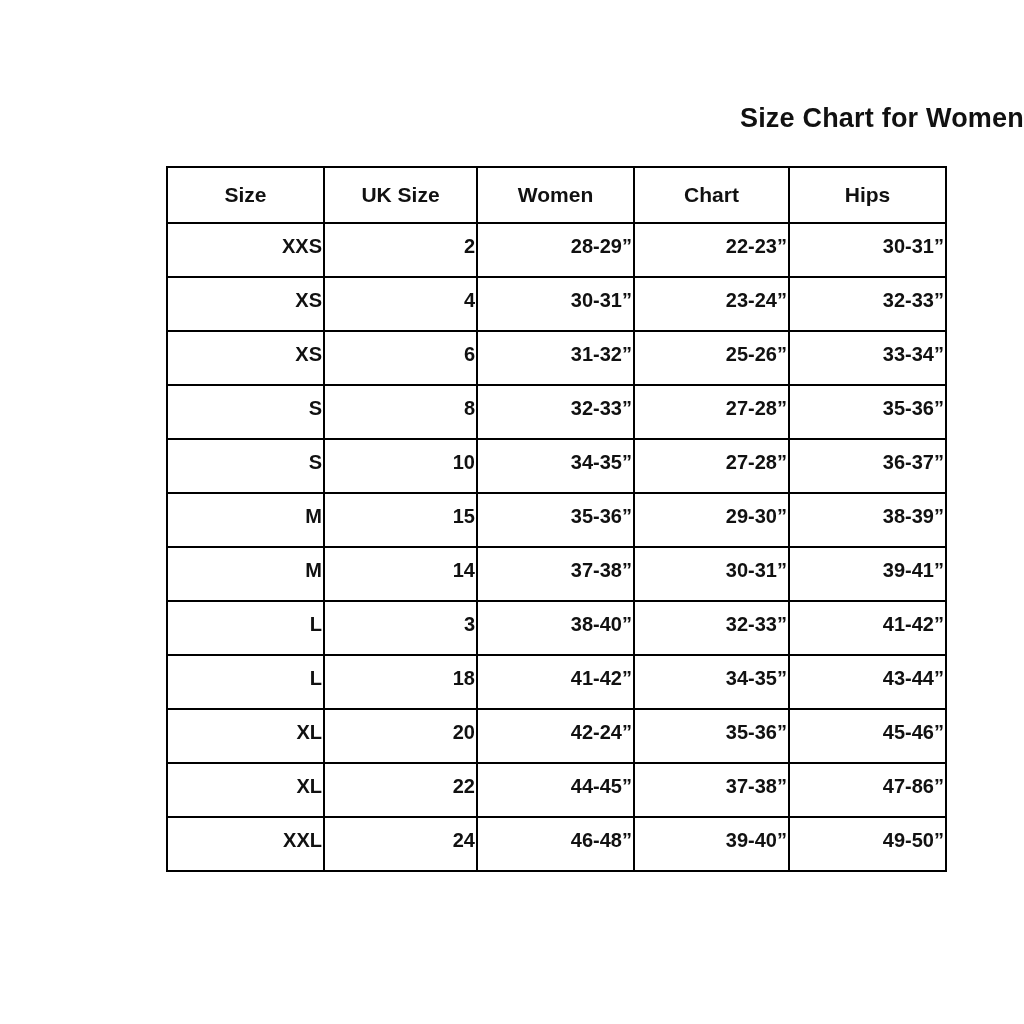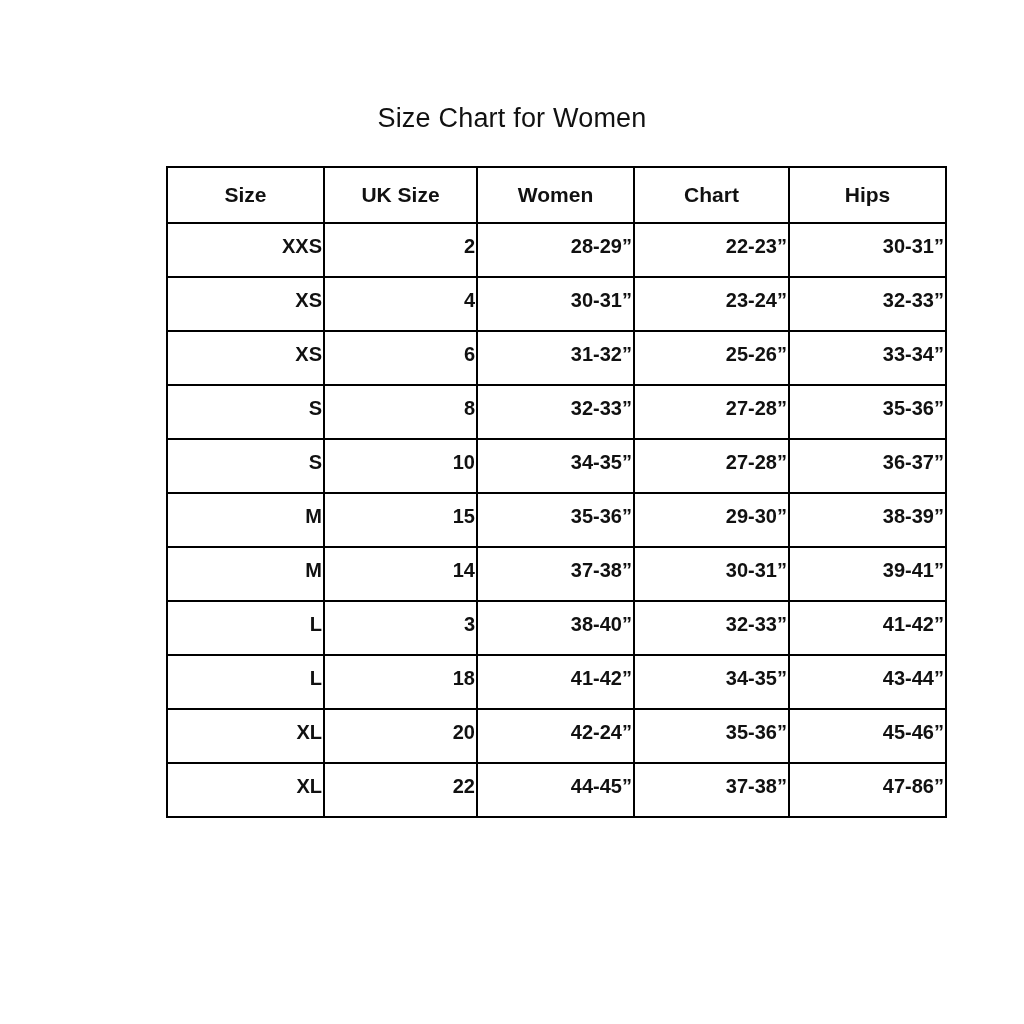--- a/index.html
+++ b/index.html
@@ -14,23 +14,23 @@
     width: 1024px;
     height: 1024px;
     background: #ffffff;
     overflow: hidden;
   }
   .chart-title {
     position: absolute;
     top: 103px;
     left: 0;
     width: 100%;
-    text-align: center;
+    text-align: right;
     font-size: 27px;
-    font-weight: normal;
+    font-weight: bold;
     letter-spacing: 0.2px;
     margin: 0;
   }
   table.size-chart {
     position: absolute;
     left: 120px;
     top: 166px;
     width: 779px;
     border-collapse: collapse;
     table-layout: fixed;
@@ -152,15 +152,22 @@
           <td>35-36”</td>
           <td>45-46”</td>
         </tr>
         <tr>
           <td>XL</td>
           <td>22</td>
           <td>44-45”</td>
           <td>37-38”</td>
           <td>47-86”</td>
         </tr>
+        <tr>
+          <td>XXL</td>
+          <td>24</td>
+          <td>46-48”</td>
+          <td>39-40”</td>
+          <td>49-50”</td>
+        </tr>
       </tbody>
   </table>
 </div>
 
 </body></html>

